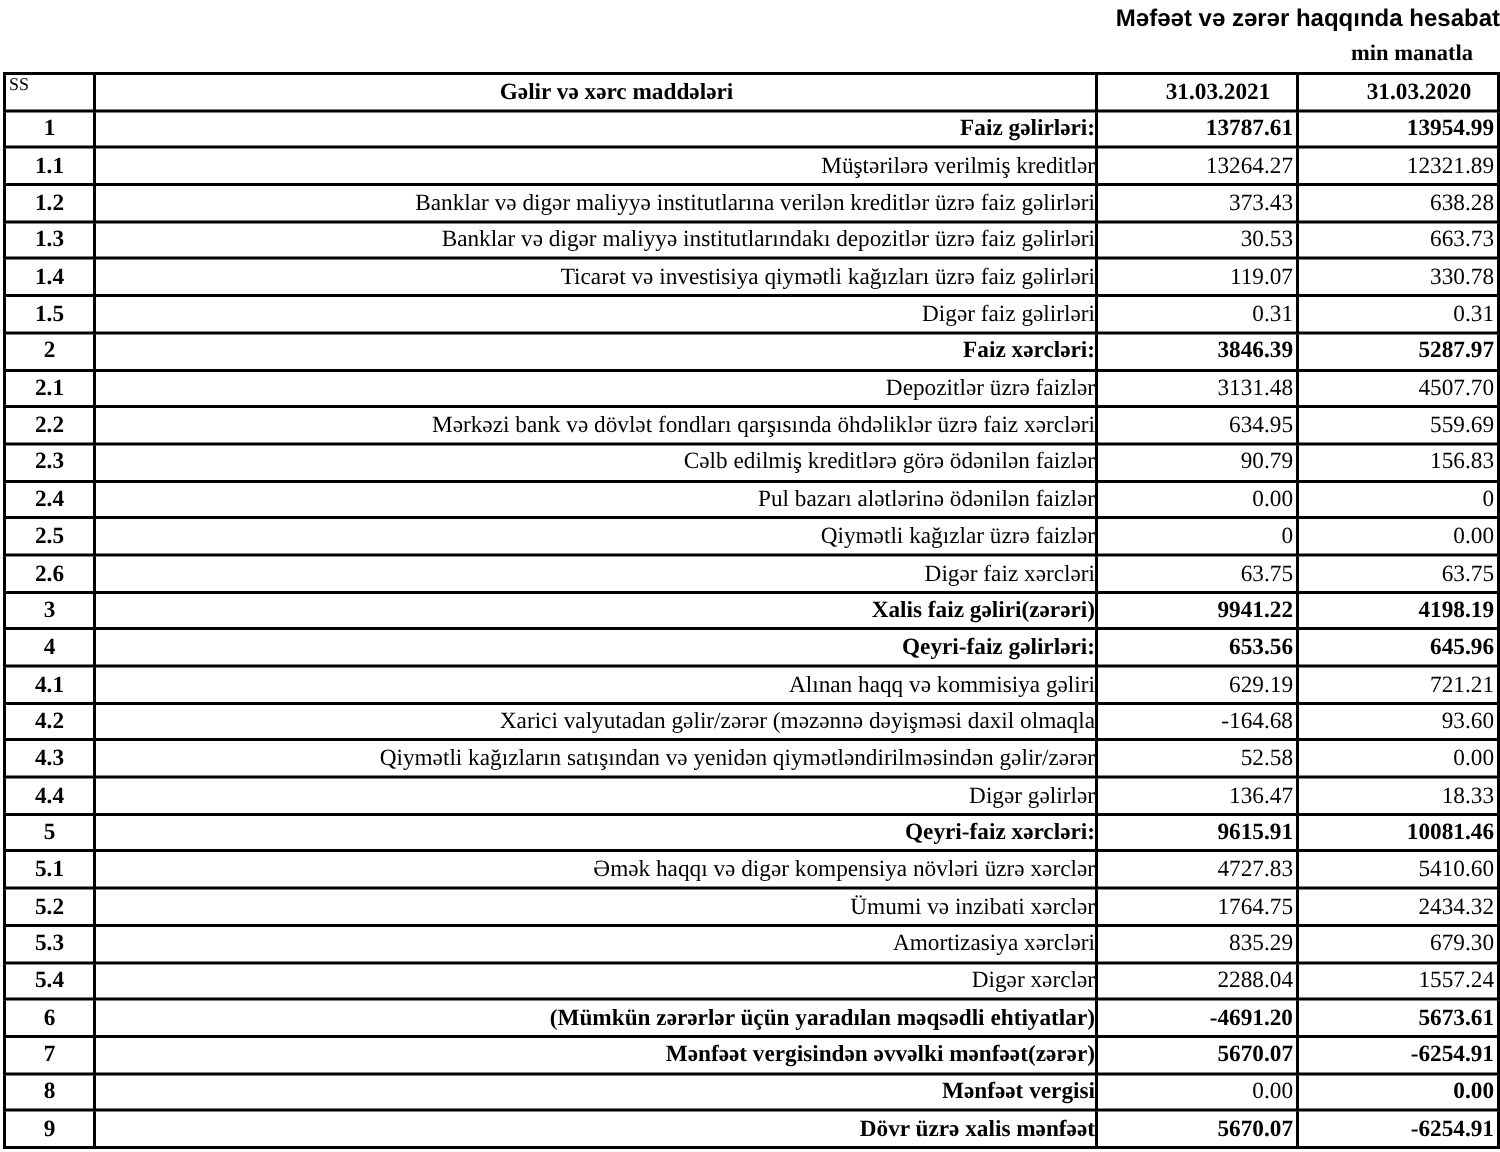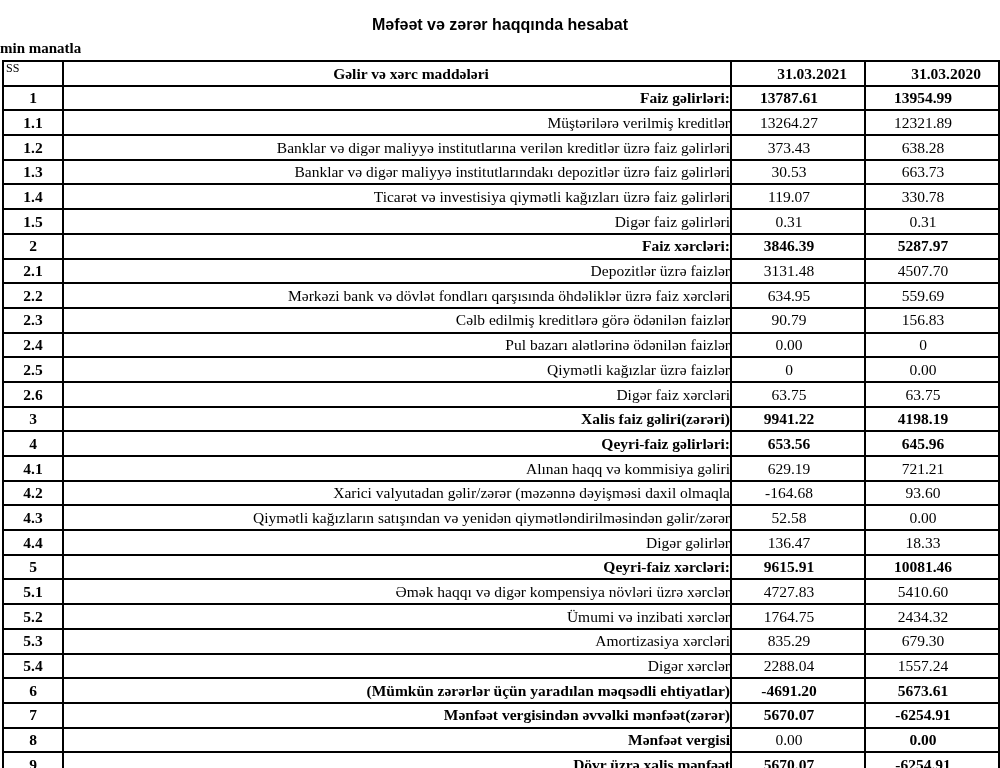--- a/index.html
+++ b/index.html
@@ -8,32 +8,32 @@
     background: #ffffff;
     color: #000000;
   }
   body {
     width: 1000px;
     height: 768px;
     overflow: hidden;
     font-family: "Liberation Serif", serif;
   }
   .doc-title {
-    padding-top: 15px;
-    text-align: center;
+    padding-top: 3px;
+    text-align: right;
     font-family: "Liberation Sans", sans-serif;
     font-weight: 700;
     font-size: 16px;
     line-height: 19px;
   }
   .unit-note {
     margin-top: 6px;
     margin-bottom: 3px;
-    padding-right: 1px;
-    text-align: left;
+    padding-right: 18px;
+    text-align: right;
     font-family: "Liberation Serif", serif;
     font-weight: 700;
     font-size: 15px;
     line-height: 17px;
   }
   table.pl-table {
     border-collapse: collapse;
     table-layout: fixed;
     width: 996px;
     margin-left: 2px;
@@ -63,22 +63,22 @@
   }
   .pl-table td.c-ss {
     text-align: center;
     font-weight: bold;
   }
   .pl-table td.c-item {
     text-align: right;
     padding-left: 4px;
   }
   .pl-table td.c-num {
-    text-align: center;
-    padding-right: 18px;
+    text-align: right;
+    padding-right: 2px;
   }
   .pl-table tr.section td {
     font-weight: 700;
   }
   .pl-table tr.section td.regular {
     font-weight: 400;
   }
 </style>
 </head>
 <body>

